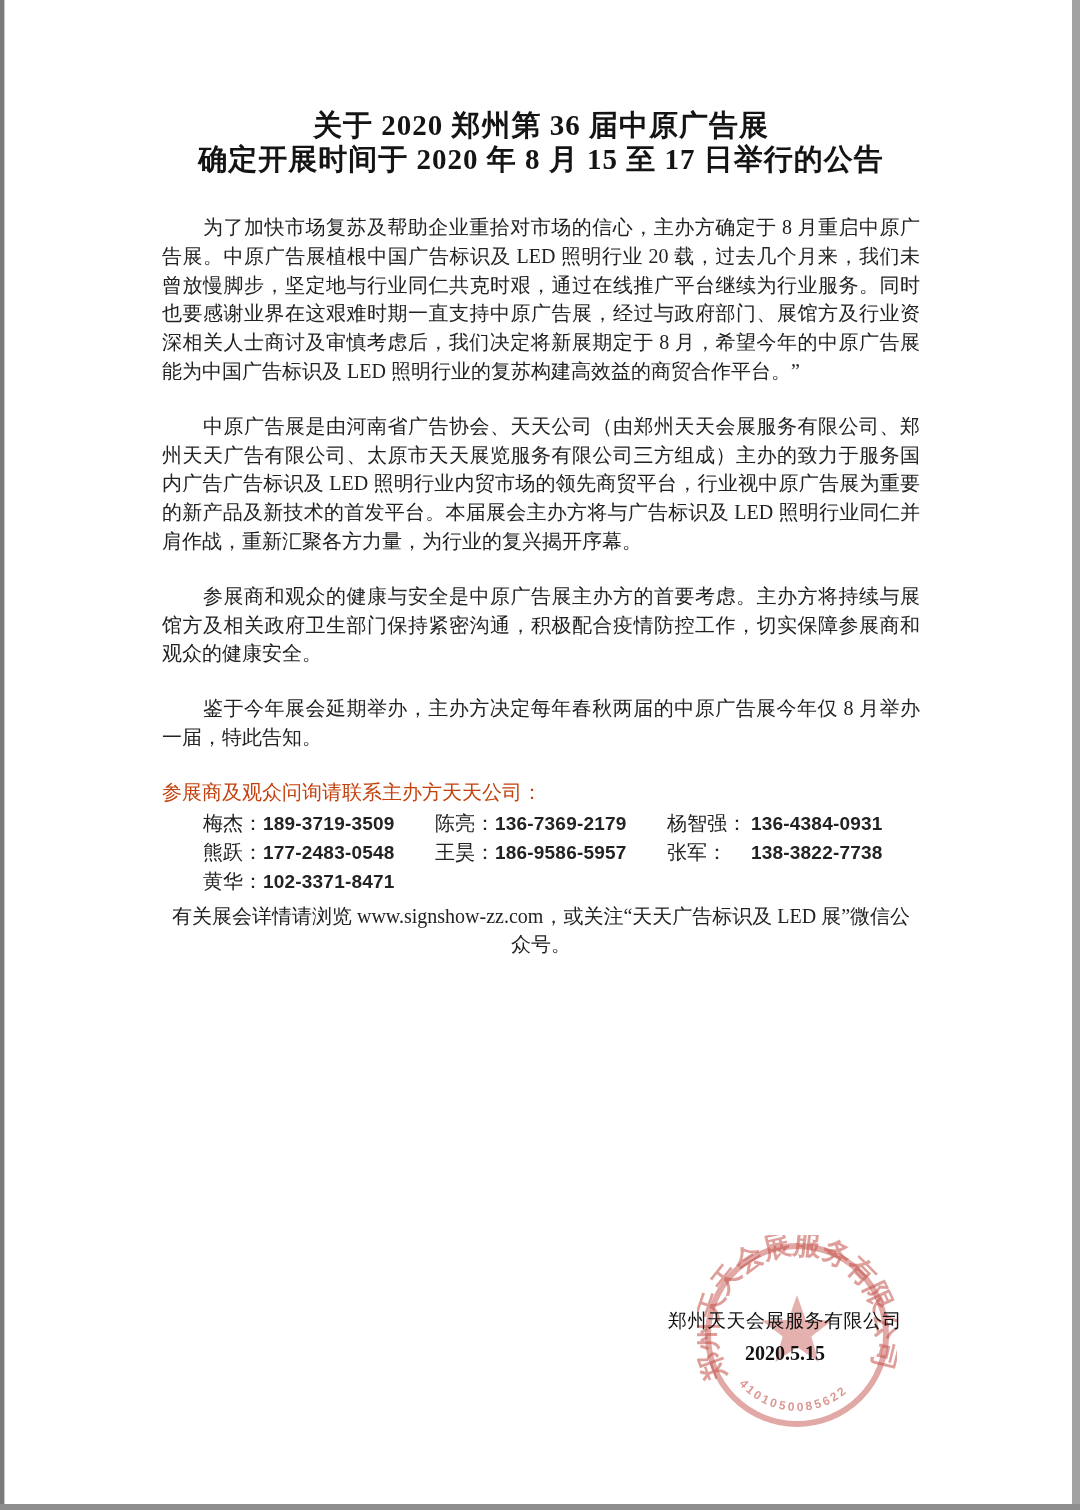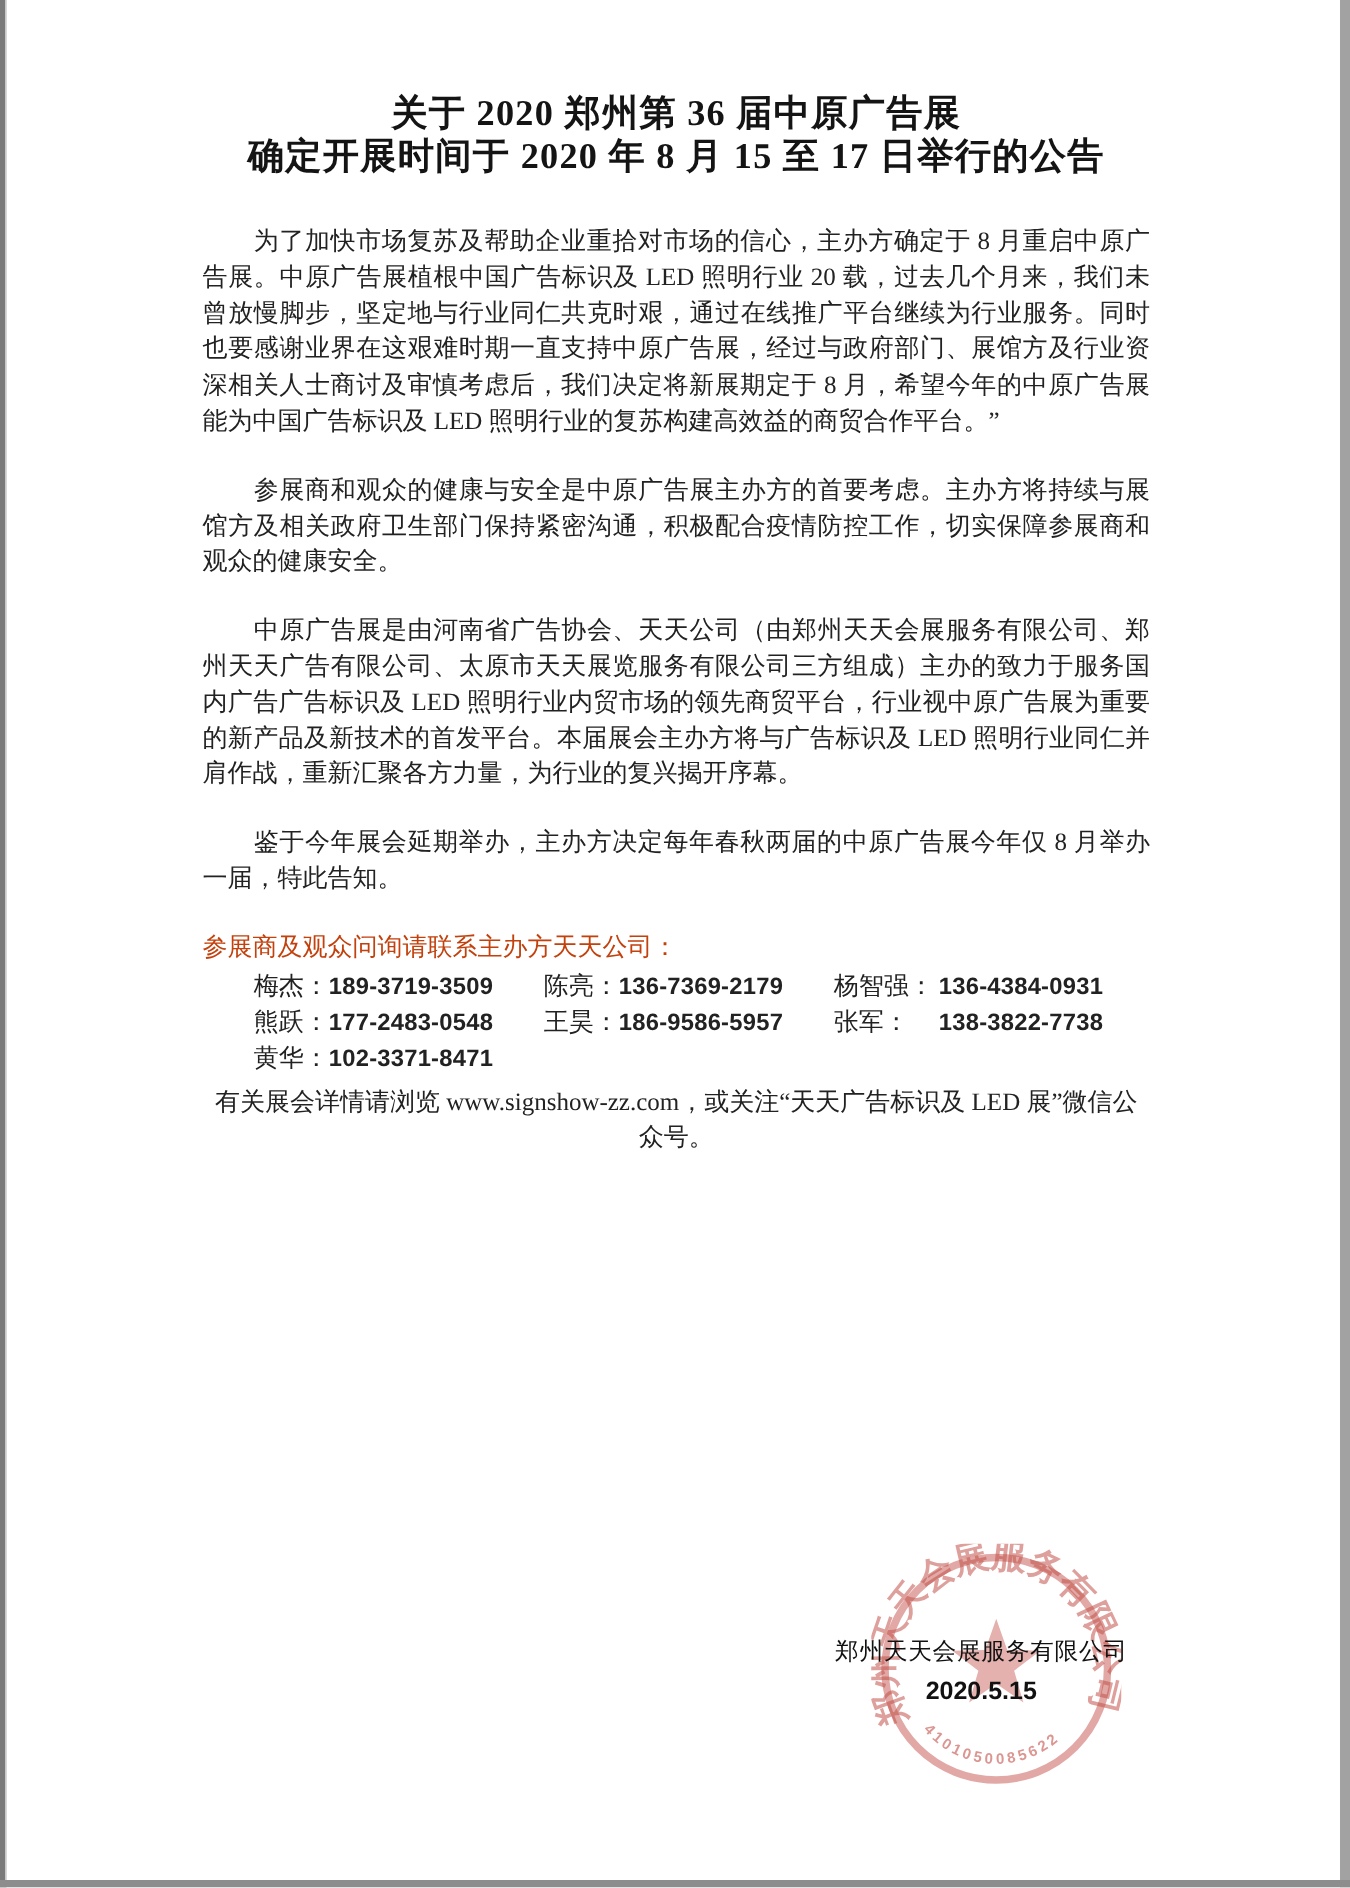--- a/index.html
+++ b/index.html
@@ -11,21 +11,21 @@
   .edge-left{position:absolute;left:0;top:0;width:4px;height:1510px;background:#7a7a7a;border-right:1px solid #c9c9c9;}
   .edge-right{position:absolute;right:0;top:0;width:8px;height:1510px;background:#a2a2a2;}
   .edge-bottom{position:absolute;left:0;bottom:0;width:1080px;height:6px;background:#8d8d8d;}
   .page-content{
     position:absolute;left:162px;top:0;width:758px;
   }
   .title{
     font-size:29px;font-weight:bold;text-align:center;line-height:34px;
     letter-spacing:1px;color:#141414;
   }
-  .title-1{margin-top:74px;text-align:center;}
+  .title-1{margin-top:108px;text-align:center;}
   .title-2{}
   .body-block{margin-top:37px;}
   .body-block p{
     font-size:20px;line-height:28.8px;text-align:justify;text-justify:inter-ideograph;
     text-indent:41px;margin:0 0 26px 0;color:#222222;
   }
   .contact-intro{font-size:20px;line-height:28.8px;margin:0;color:#c2410c;}
   .contact-grid{
     display:grid;grid-template-columns:232px 232px 1fr;
     padding-left:41px;margin-top:2px;
@@ -41,43 +41,43 @@
     font-size:20px;line-height:28px;margin:6px 0 0 0;color:#222222;text-align:center;
   }
   .sign-area{position:absolute;left:640px;top:1223px;width:330px;height:230px;}
   .seal-svg{position:absolute;left:57px;top:12px;}
   .sign-company{
     position:absolute;left:15px;top:85px;width:260px;text-align:center;
     font-size:19px;letter-spacing:0.5px;color:#111111;white-space:nowrap;
   }
   .sign-date{
     position:absolute;left:15px;top:119px;width:260px;text-align:center;
-    font-family:Liberation Sans, sans-serif;
+    font-family:Liberation Serif, serif;
     font-size:20px;font-weight:bold;color:#111111;
   }
   .seal-ring{fill:none;stroke-width:6;opacity:0.5;}
   .seal-ringtext{font-size:28px;font-weight:bold;opacity:0.55;font-family:"Liberation Serif","DejaVu Serif",serif;}
   .seal-star{opacity:0.45;}
   .seal-serial{font-size:12px;font-weight:bold;opacity:0.6;letter-spacing:2px;font-family:"Liberation Sans","DejaVu Sans",sans-serif;}
 </style>
 </head>
 <body>
 
 <div class="edge-left"></div>
 <div class="edge-right"></div>
 <div class="edge-bottom"></div>
 
 <div class="page-content">
   <div class="title title-1">关于 2020 郑州第 36 届中原广告展</div>
   <div class="title title-2">确定开展时间于 2020 年 8 月 15 至 17 日举行的公告</div>
 
   <div class="body-block">
     <p>为了加快市场复苏及帮助企业重拾对市场的信心，主办方确定于 8 月重启中原广告展。中原广告展植根中国广告标识及 LED 照明行业 20 载，过去几个月来，我们未曾放慢脚步，坚定地与行业同仁共克时艰，通过在线推广平台继续为行业服务。同时也要感谢业界在这艰难时期一直支持中原广告展，经过与政府部门、展馆方及行业资深相关人士商讨及审慎考虑后，我们决定将新展期定于 8 月，希望今年的中原广告展能为中国广告标识及 LED 照明行业的复苏构建高效益的商贸合作平台。”</p>
+    <p>中原广告展是由河南省广告协会、天天公司（由郑州天天会展服务有限公司、郑州天天广告有限公司、太原市天天展览服务有限公司三方组成）主办的致力于服务国内广告广告标识及 LED 照明行业内贸市场的领先商贸平台，行业视中原广告展为重要的新产品及新技术的首发平台。本届展会主办方将与广告标识及 LED 照明行业同仁并肩作战，重新汇聚各方力量，为行业的复兴揭开序幕。</p>
     <p>参展商和观众的健康与安全是中原广告展主办方的首要考虑。主办方将持续与展馆方及相关政府卫生部门保持紧密沟通，积极配合疫情防控工作，切实保障参展商和观众的健康安全。</p>
-    <p>中原广告展是由河南省广告协会、天天公司（由郑州天天会展服务有限公司、郑州天天广告有限公司、太原市天天展览服务有限公司三方组成）主办的致力于服务国内广告广告标识及 LED 照明行业内贸市场的领先商贸平台，行业视中原广告展为重要的新产品及新技术的首发平台。本届展会主办方将与广告标识及 LED 照明行业同仁并肩作战，重新汇聚各方力量，为行业的复兴揭开序幕。</p>
     <p>鉴于今年展会延期举办，主办方决定每年春秋两届的中原广告展今年仅 8 月举办一届，特此告知。</p>
   </div>
 
   <div class="contact-intro">参展商及观众问询请联系主办方天天公司：</div>
 
   <div class="contact-grid">
     <div class="contact-cell">
       <span class="cname">梅杰：</span><span class="phone">189-3719-3509</span>
     </div>
     <div class="contact-cell">

